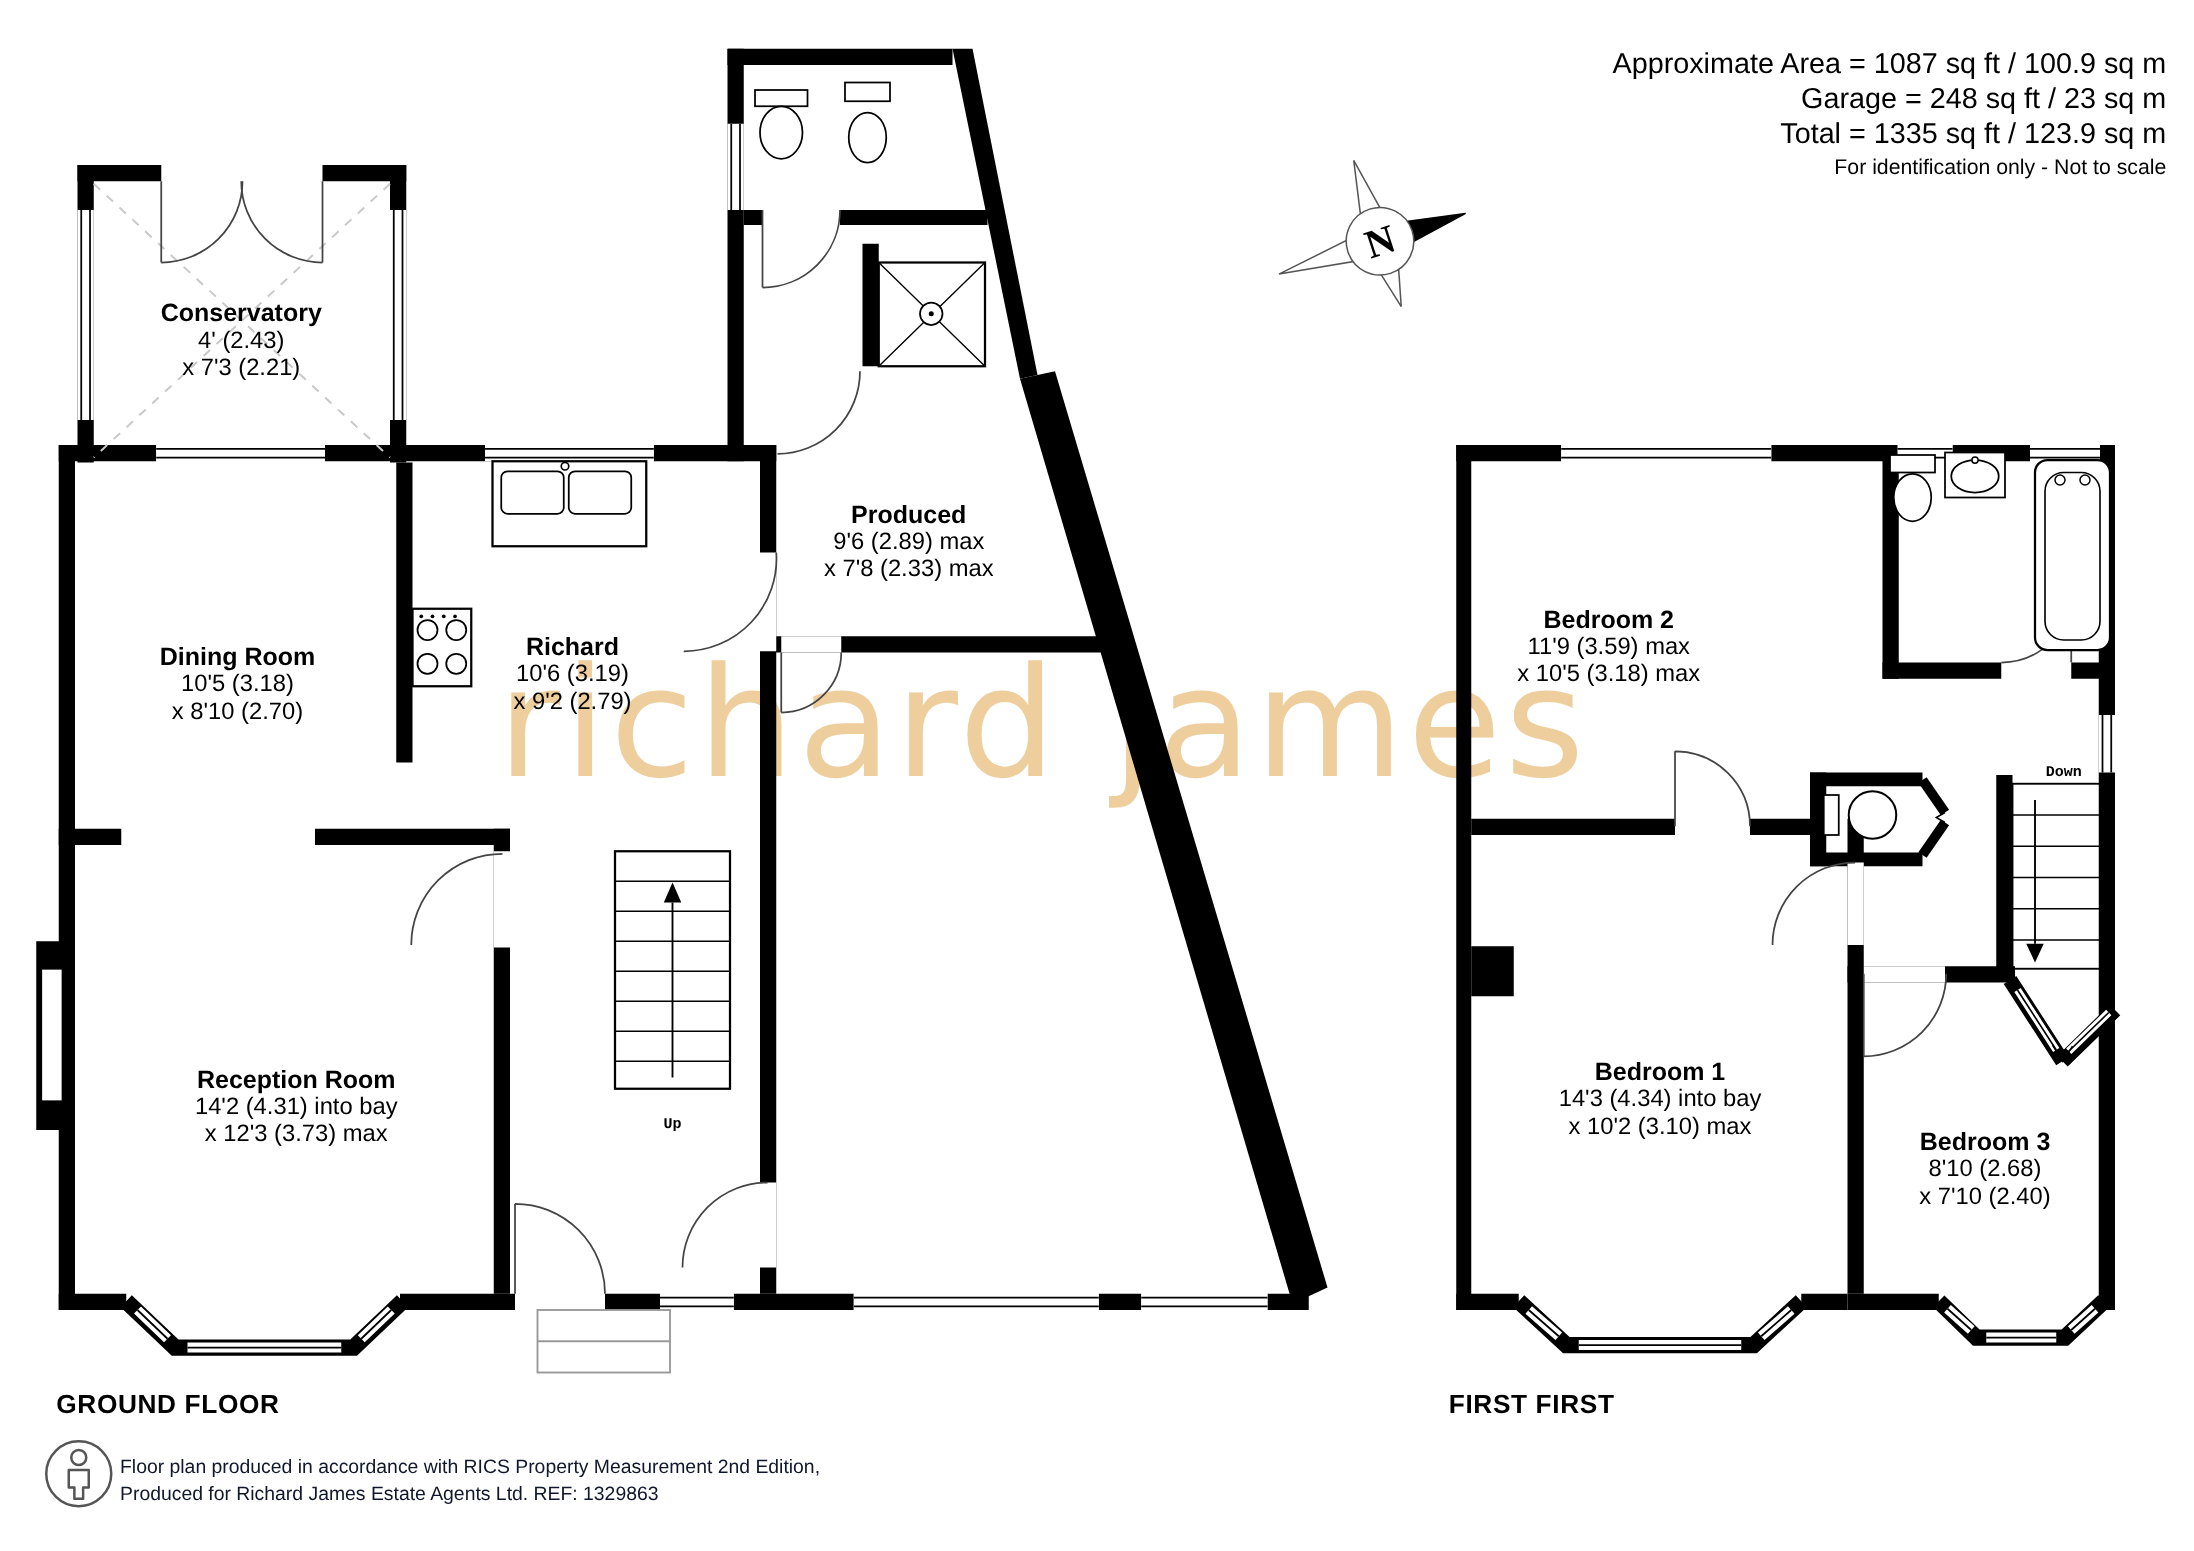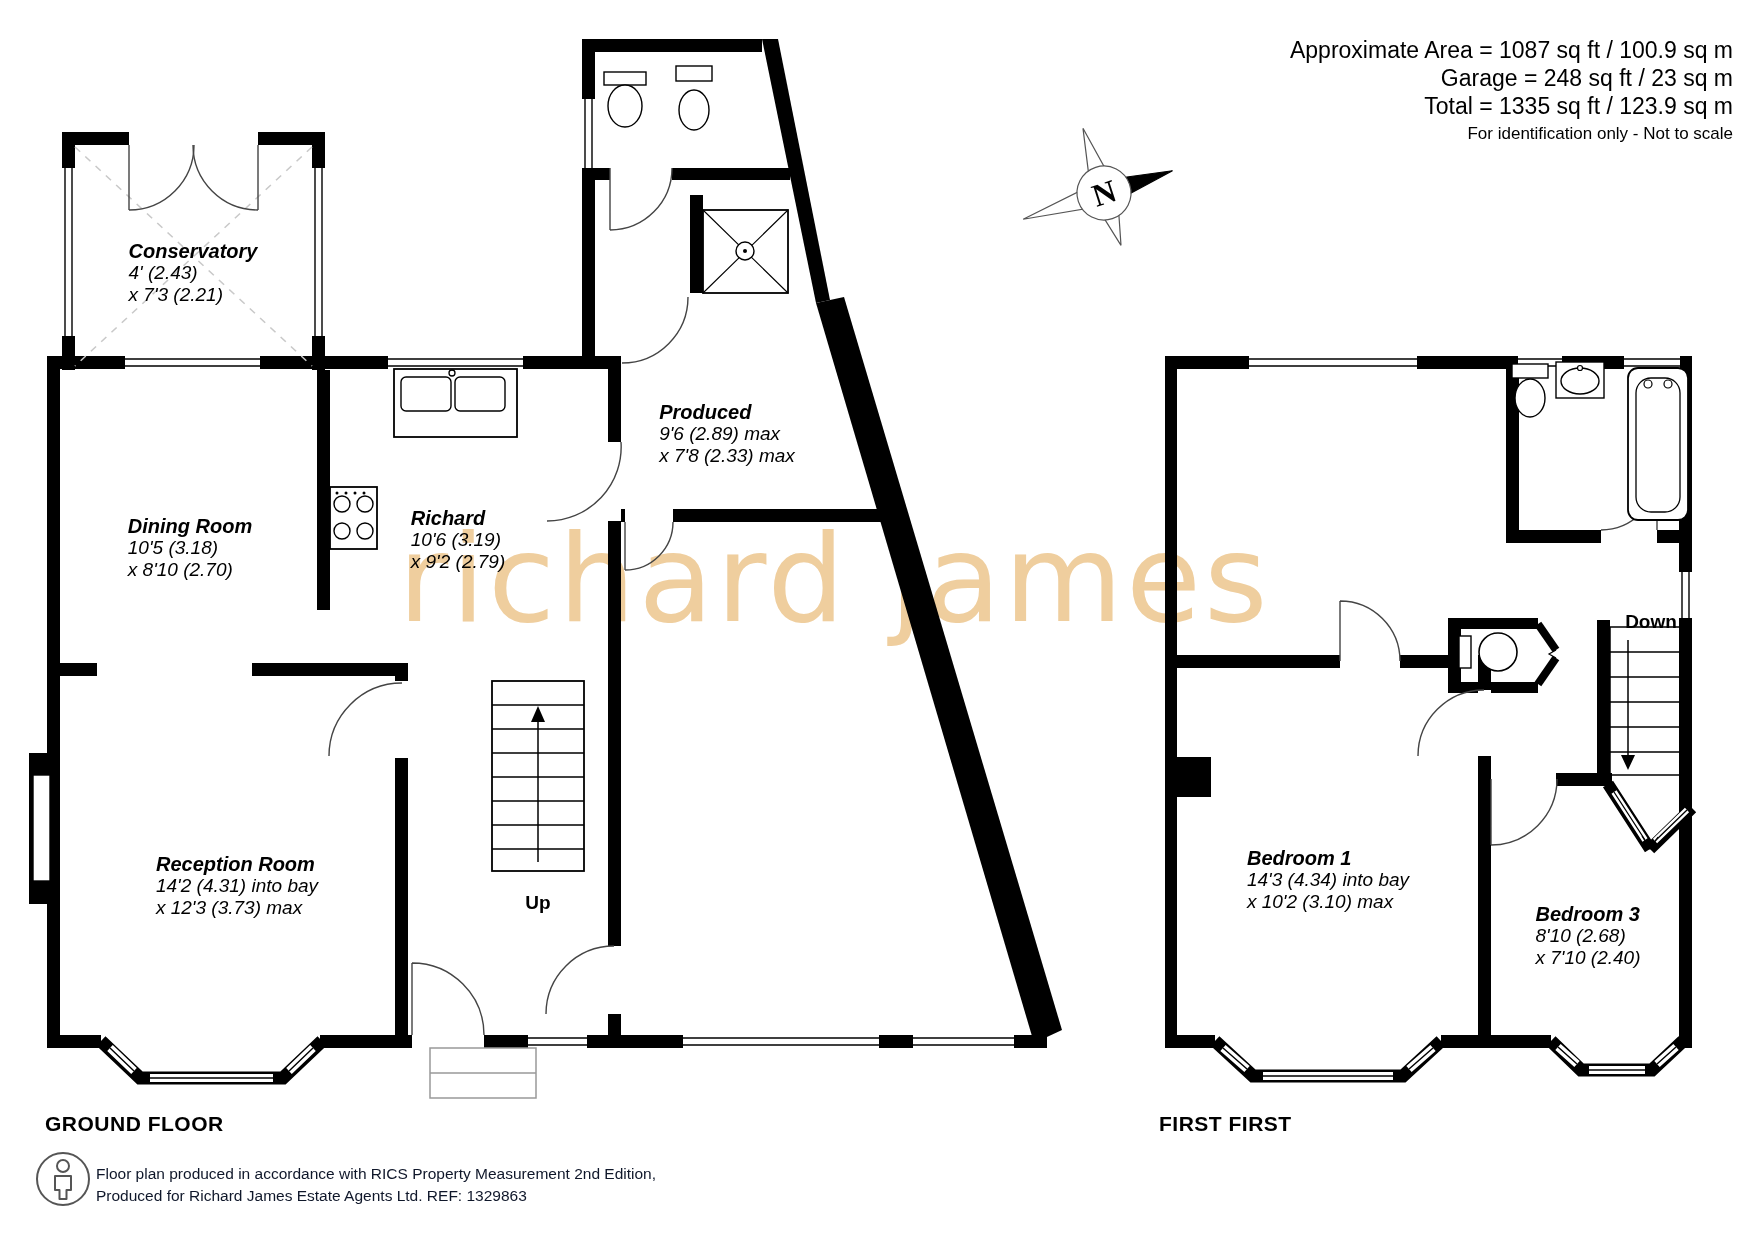--- a/index.html
+++ b/index.html
@@ -3,24 +3,24 @@
 <meta charset="utf-8">
 <style>
   html,body{margin:0;padding:0;background:#fff;}
   body{width:1755px;height:1241px;position:relative;overflow:hidden;
        font-family:"Liberation Sans",sans-serif;color:#000;}
   .watermark{position:absolute;left:398px;top:508px;font-size:122px;letter-spacing:3px;
              font-family:"DejaVu Sans",sans-serif;color:var(--wm-color,#efce9e);
              white-space:nowrap;z-index:1;}
   svg.plan{position:absolute;left:0;top:0;z-index:2;}
   .labels{position:absolute;left:0;top:0;width:1755px;height:873px;z-index:3;margin-top:16px;}
-  .rlabel{position:absolute;transform:translateX(-50%);white-space:nowrap;font-style:italic;}
+  .rlabel{position:absolute;transform:translateX(-50%);text-align:center;white-space:nowrap;}
   .rname{font-weight:bold;font-size:20px;line-height:22px;}
   .rdim{font-size:19px;line-height:22px;}
-  .stair-label{position:absolute;transform:translateX(-50%);font-weight:bold;font-size:19px;}
+  .stair-label{position:absolute;transform:translateX(-50%);font-weight:bold;font-size:12px;font-family:Liberation Mono, monospace;}
   .floor-title{position:absolute;font-weight:bold;font-size:21px;letter-spacing:.5px;}
   .header{position:absolute;top:20px;right:22px;text-align:right;z-index:3;}
   .header .big{font-size:23px;line-height:28px;}
   .header .small{font-size:17px;margin-top:4px;}
   .footer{position:absolute;left:96px;top:1147px;font-size:15.5px;line-height:21.5px;
           color:#0f172a;z-index:3;}
   .footer .cpy{margin-left:22px;}
   .footer-icon{position:absolute;left:34px;top:1150px;z-index:3;}
 </style>
 </head>
@@ -315,20 +315,25 @@
     <div class="rdim">9'6 (2.89) max</div>
     <div class="rdim">x 7'8 (2.33) max</div>
   </div>
   <div class="rlabel" style="left:237px;top:837px">
     <div class="rname">Reception Room</div>
     <div class="rdim">14'2 (4.31) into bay</div>
     <div class="rdim">x 12'3 (3.73) max</div>
   </div>
   <div class="stair-label" style="left:538px;top:876px">Up</div>
 
+  <div class="rlabel" style="left:1287px;top:469px">
+    <div class="rname">Bedroom 2</div>
+    <div class="rdim">11'9 (3.59) max</div>
+    <div class="rdim">x 10'5 (3.18) max</div>
+  </div>
   <div class="rlabel" style="left:1328px;top:831px">
     <div class="rname">Bedroom 1</div>
     <div class="rdim">14'3 (4.34) into bay</div>
     <div class="rdim">x 10'2 (3.10) max</div>
   </div>
   <div class="rlabel" style="left:1588px;top:887px">
     <div class="rname">Bedroom 3</div>
     <div class="rdim">8'10 (2.68)</div>
     <div class="rdim">x 7'10 (2.40)</div>
   </div>

